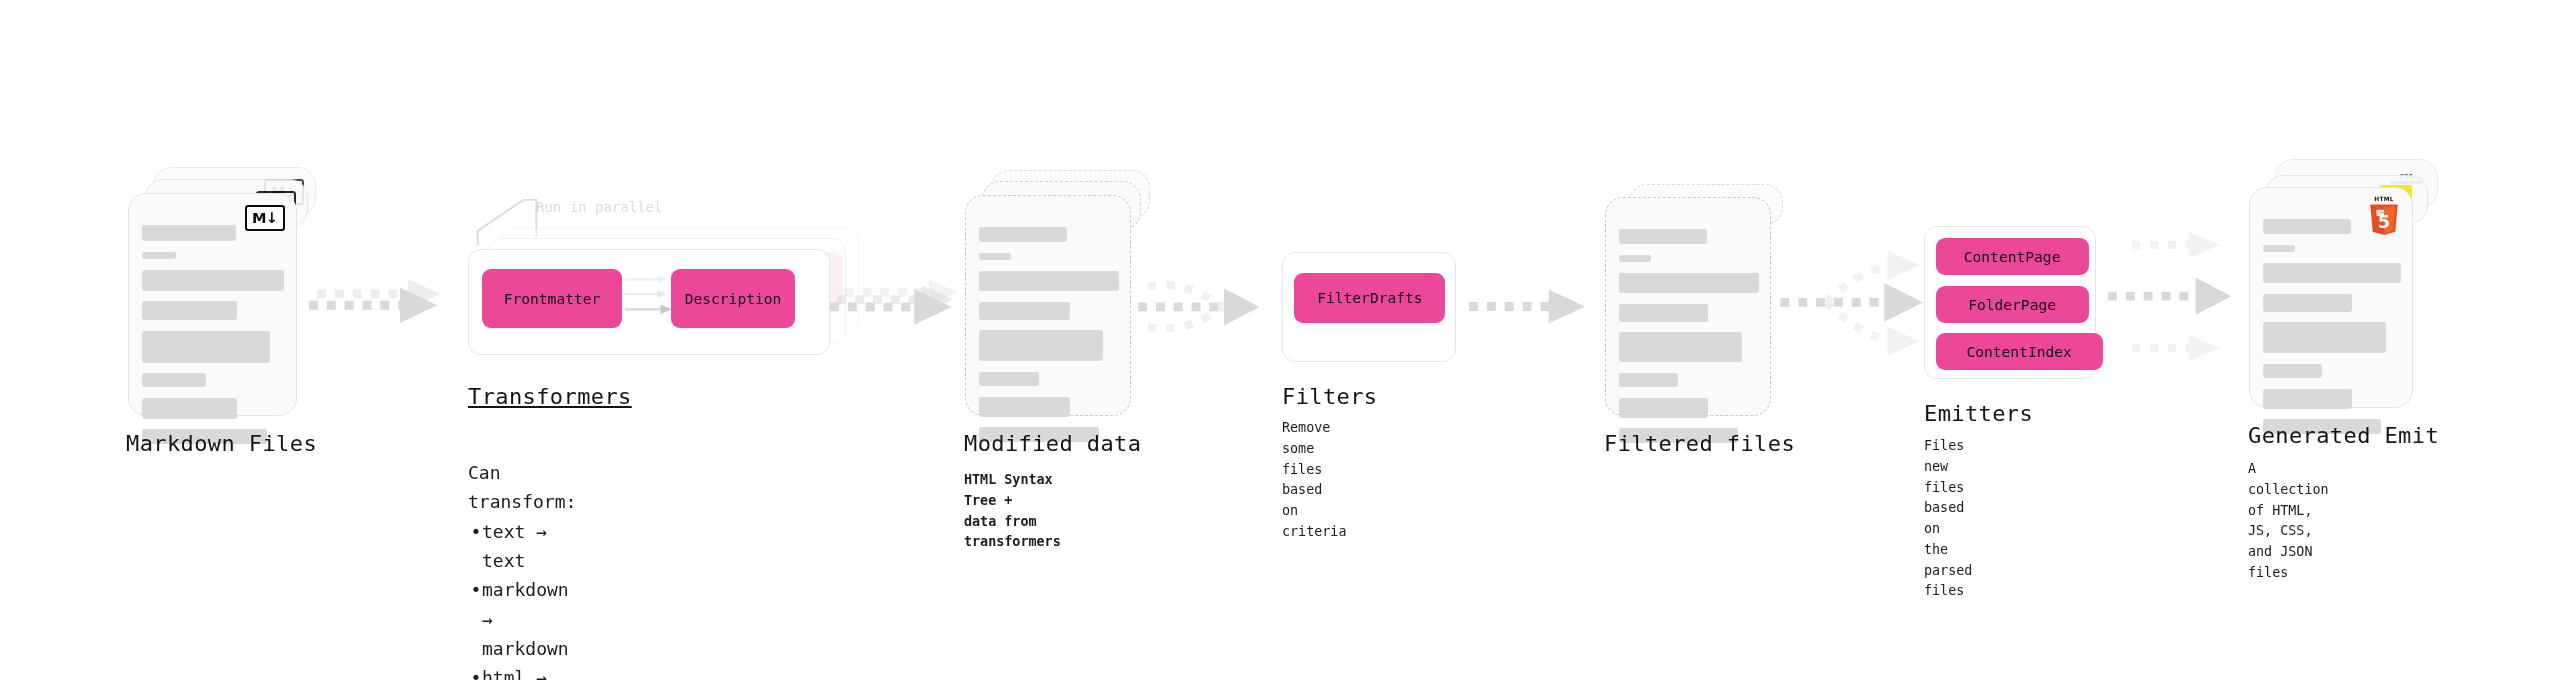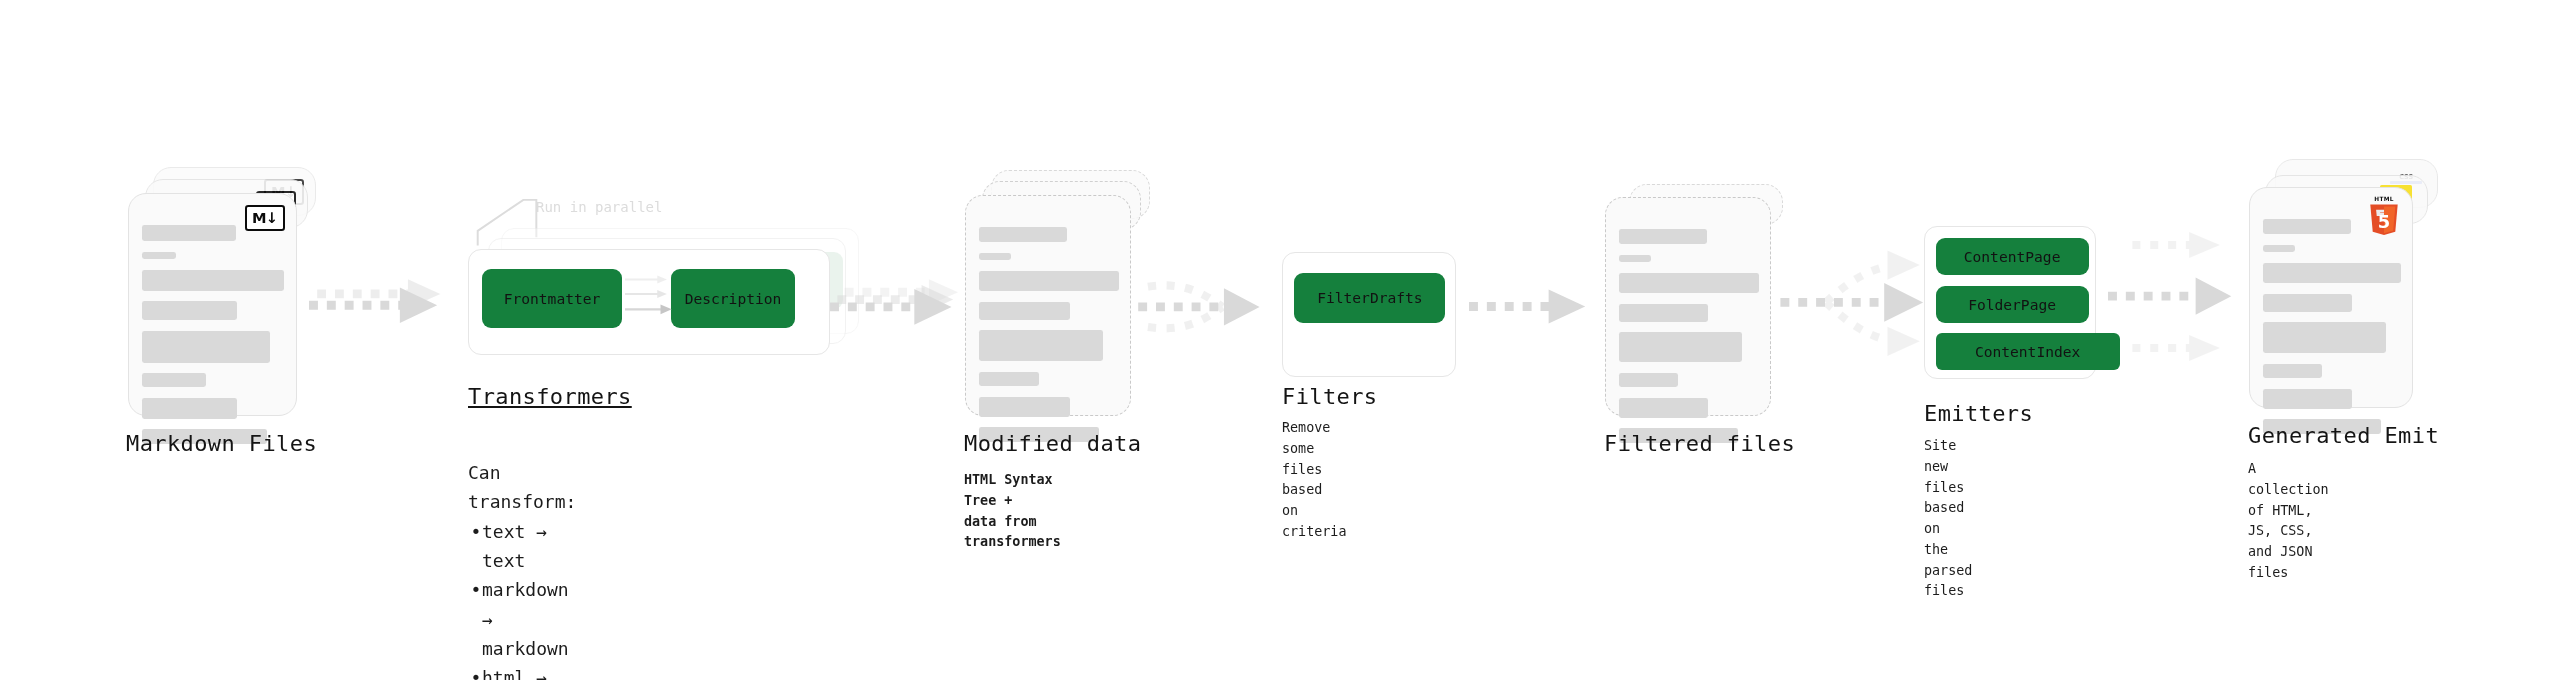--- a/index.html
+++ b/index.html
@@ -73,21 +73,21 @@
   
   .group{
     position:absolute;
     border:1.6px solid #e6e6e6;
     border-radius:13px;
     background:#ffffff;
     box-sizing:border-box;
   }
   .chip{
     position:absolute;
-    background:#15803d;
+    background:#ec4899;
     border-radius:9px;
     display:flex;align-items:center;justify-content:center;
     font-size:14.6px;color:#121212;
     box-sizing:border-box;
     white-space:nowrap;
   }
 
   
   .tgroup{position:absolute;border:1.6px solid #ececec;border-radius:13px;background:#fff;box-sizing:border-box;}
 
@@ -225,21 +225,21 @@
   <svg class="arrowsvg" style="left:1138px;top:264px;" width="142" height="89" viewBox="0 0 175 110">
     <g opacity="0.38">
       <path d="M12,28 C54,22 78,34 104,53" fill="none" stroke="#d9d9d9" stroke-width="10" stroke-dasharray="10 13" stroke-linecap="butt"></path>
       <path d="M12,78 C54,84 78,72 104,53" fill="none" stroke="#d9d9d9" stroke-width="10" stroke-dasharray="10 13" stroke-linecap="butt"></path>
     </g>
     <line x1="0" y1="53" x2="110" y2="53" stroke="#d9d9d9" stroke-width="11" stroke-dasharray="11 11"></line>
     <polygon points="106,30 150,53 106,76" fill="#d9d9d9"></polygon>
   </svg>
 
   <div class="node">
-    <div class="group" style="left:1282px;top:252px;width:174px;height:125px;">
+    <div class="group" style="left:1282px;top:252px;width:174px;height:110px;">
       <div class="chip" style="left:11.4px;top:19.5px;width:151px;height:50px;">FilterDrafts</div>
     </div>
     <div class="title" style="left:1282px;top:384px;">Filters</div>
     <div class="sub" style="left:1282px;top:418px;">Remove some files based
 on criteria</div>
   </div>
 
   <svg class="arrowsvg" style="left:1469px;top:286px;" width="130" height="49" viewBox="0 0 160 60">
     <line x1="0" y1="25" x2="102" y2="25" stroke="#d9d9d9" stroke-width="11" stroke-dasharray="11 11"></line>
     <polygon points="98,4 143,25 98,46" fill="#d9d9d9"></polygon>
@@ -270,24 +270,24 @@
       <polygon points="132,102 172,120 132,138" fill="#d9d9d9"></polygon>
     </g>
     <line x1="0" y1="72" x2="132" y2="72" stroke="#d9d9d9" stroke-width="11" stroke-dasharray="11 11"></line>
     <polygon points="128,48 176,72 128,96" fill="#d9d9d9"></polygon>
   </svg>
 
   <div class="node">
     <div class="group" style="left:1924px;top:226px;width:172px;height:153px;">
       <div class="chip" style="left:10.6px;top:11.4px;width:153px;height:37px;">ContentPage</div>
       <div class="chip" style="left:10.6px;top:59px;width:153px;height:37px;">FolderPage</div>
-      <div class="chip" style="left:10.6px;top:106px;width:184px;height:37px;border-radius:6px;">ContentIndex</div>
+      <div class="chip" style="left:10.6px;top:106px;width:167px;height:37px;">ContentIndex</div>
     </div>
     <div class="title" style="left:1924px;top:401px;">Emitters</div>
-    <div class="sub" style="left:1924px;top:436px;">Site new files based on
+    <div class="sub" style="left:1924px;top:436px;">Files new files based on
 the parsed files</div>
   </div>
 
   <svg class="arrowsvg" style="left:2108px;top:232px;" width="146" height="138" viewBox="0 0 180 170">
     <g opacity="0.32">
       <line x1="30" y1="16" x2="104" y2="16" stroke="#d9d9d9" stroke-width="10" stroke-dasharray="10 12"></line>
       <polygon points="100,0 138,16 100,32" fill="#d9d9d9"></polygon>
     </g>
     <g>
       <line x1="0" y1="79" x2="112" y2="79" stroke="#d9d9d9" stroke-width="11" stroke-dasharray="11 11"></line>

